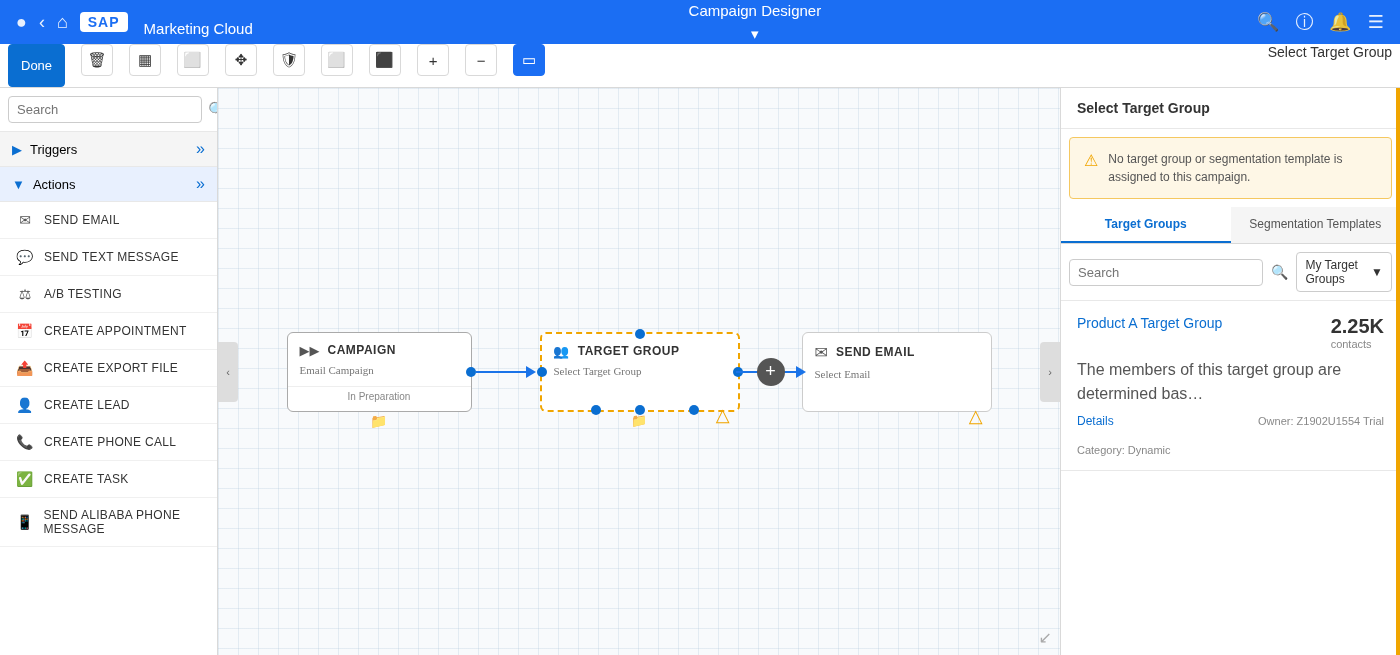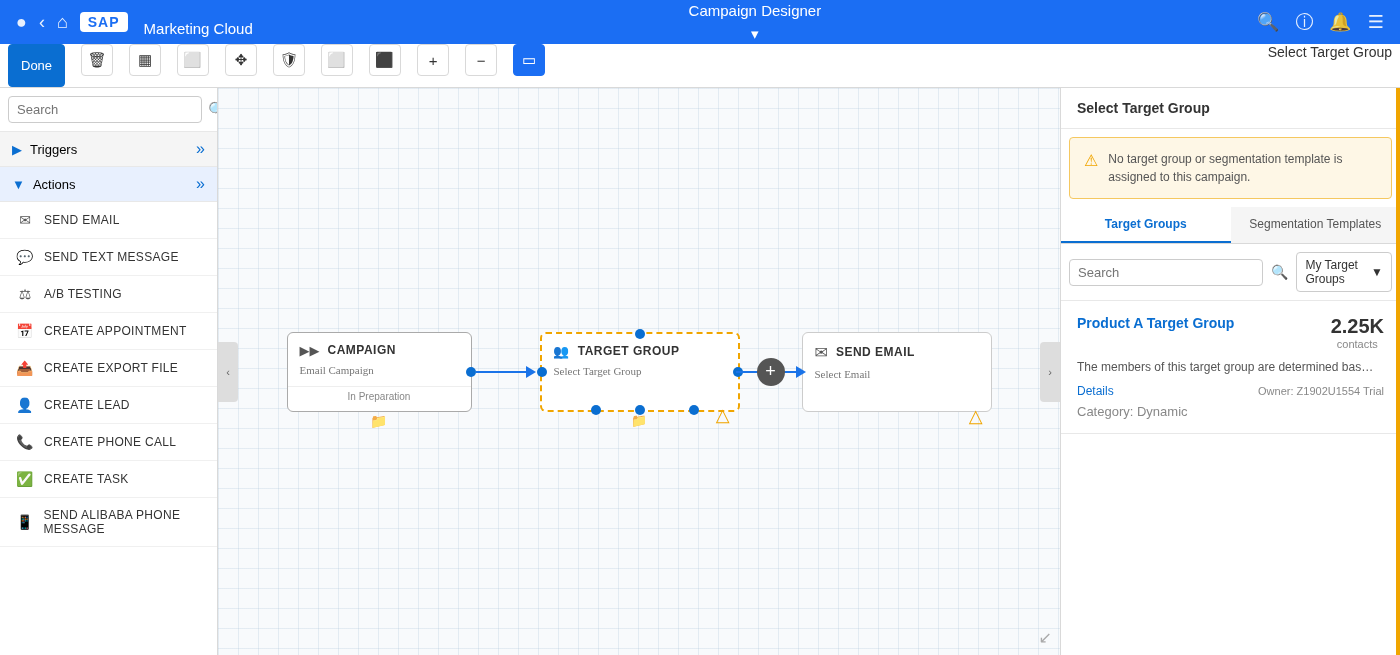--- a/index.html
+++ b/index.html
@@ -177,25 +177,25 @@
     .filter-dropdown {
       border: 1px solid #ccc; border-radius: 4px; padding: 5px 8px;
       font-size: 12px; background: white; cursor: pointer; color: #333;
       display: flex; align-items: center; gap: 4px;
     }
 
     .target-group-card {
       padding: 14px 16px; border-bottom: 1px solid #e8e8e8;
     }
     .tg-header { display: flex; justify-content: space-between; align-items: flex-start; }
-    .tg-name { font-size: 14px; font-weight: 700; color: #0a6ed1; }
-    .tg-count { text-align: center; }
+    .tg-name { font-size: 14px; font-weight: 400; color: #0a6ed1; }
+    .tg-count { text-align: left; }
     .tg-count-num { font-size: 20px; font-weight: 600; color: #333; }
     .tg-count-label { font-size: 11px; color: #888; display: block; }
-    .tg-desc { font-size: 12px; color: #555; margin: 8px 0; line-height: 1.5; }
+    .tg-desc { font-size: 16px; color: #555; margin: 8px 0; line-height: 1.5; }
     .tg-footer { display: flex; justify-content: space-between; align-items: center; }
     .tg-details-link { color: #0a6ed1; font-size: 12px; cursor: pointer; text-decoration: none; }
     .tg-owner { font-size: 11px; color: #888; }
 
     .right-panel-border {
       position: absolute; top: 0; right: 0; width: 4px; height: 100%;
       background: #f0a500;
     }
 
     .flow-canvas-area {
@@ -397,19 +397,19 @@
         <div class="tg-count">
           <span class="tg-count-num">2.25K</span>
           <span class="tg-count-label">contacts</span>
         </div>
       </div>
       <div class="tg-desc">The members of this target group are determined bas…</div>
       <div class="tg-footer">
         <a class="tg-details-link">Details</a>
         <span class="tg-owner">Owner: Z1902U1554 Trial</span>
       </div>
-      <div style="margin-top:6px; font-size:13px; color:#888;">Category: Dynamic</div>
+      <div style="margin-top:16px; font-size:11px; color:#888;">Category: Dynamic</div>
     </div>
 
     <div class="right-panel-border"></div>
   </div>
 
 </div>
 
 </body></html>

